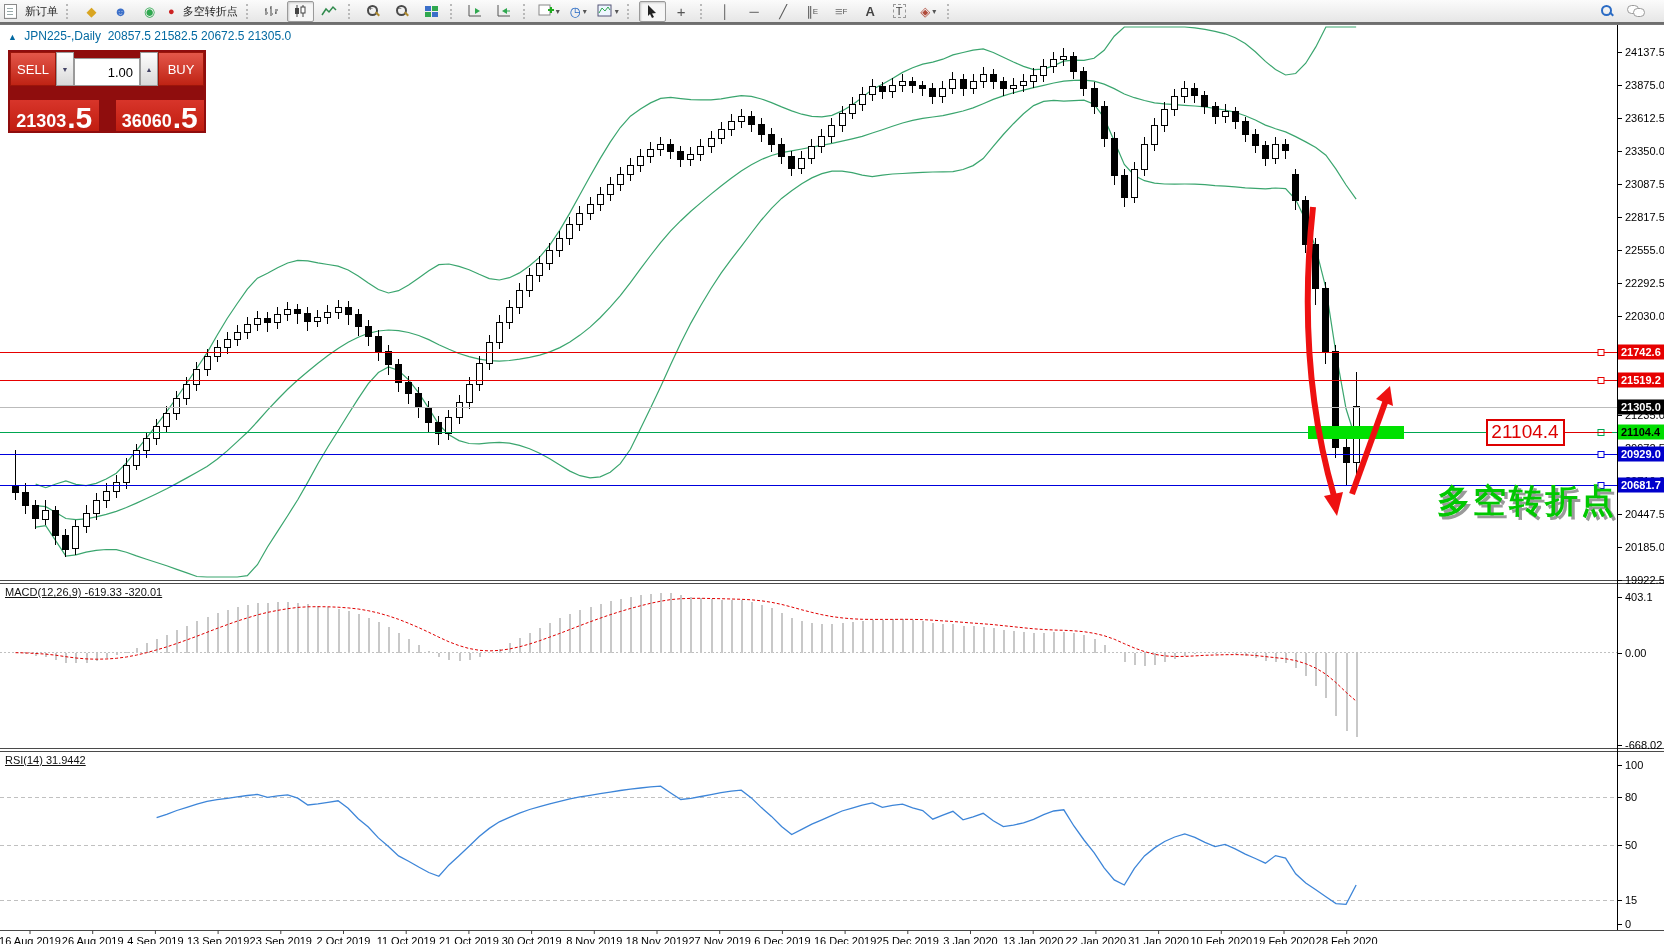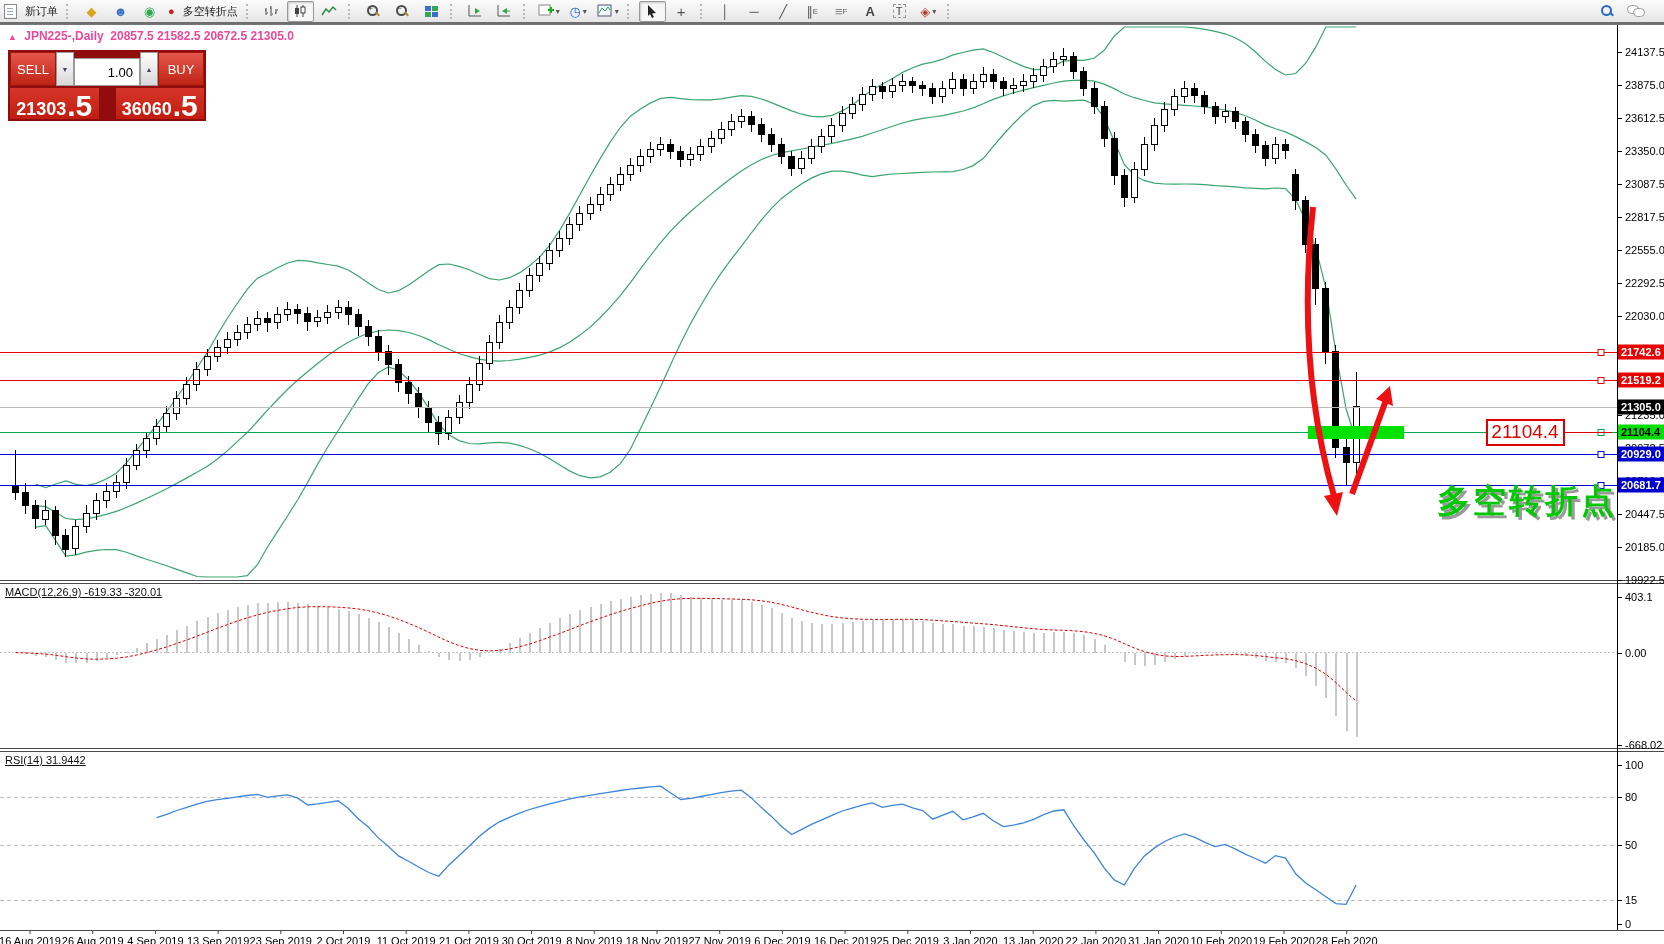--- a/index.html
+++ b/index.html
@@ -24,34 +24,34 @@
   .mag.blue i{border-color:#2a6bc4;}
   .mag.blue u{background:#2a6bc4;}
   .magsign{position:absolute;left:2px;top:0px;font-size:8px;color:#4a4a4a;}
   .bubbles{position:relative;width:18px;height:14px;display:inline-block;}
   .bubbles b,.bubbles i{position:absolute;border:1.5px solid #9a9a9a;background:#fdfdfd;border-radius:5px;}
   .bubbles b{left:0;top:1px;width:10px;height:7px;}
   .bubbles i{left:6px;top:4px;width:10px;height:7px;}
   #tb-right{margin-left:auto;margin-right:14px;display:flex;align-items:center;}
   
   #chart-area{position:relative;width:1664px;height:922px;background:#fff;}
-  #chart-title{position:absolute;left:8px;top:5px;font-size:12px;font-weight:bold;color:#ec4899;z-index:5;}
+  #chart-title{position:absolute;left:8px;top:5px;font-size:12px;font-weight:normal;color:#0369a1;z-index:5;}
   #chart-title .tri{font-size:9px;margin-right:4px;}
   .ind-label{position:absolute;left:5px;font-size:11px;color:#111;z-index:5;pointer-events:none;text-decoration:underline;}
   
   #trade-panel{position:absolute;left:8px;top:26px;width:198px;z-index:6;background:#8f0d0d;
     padding:2px;box-sizing:border-box;}
   #tp-row1{display:flex;height:34px;}
   .tp-btn{flex:1;display:flex;align-items:center;justify-content:center;color:#fff;font-size:13px;
     background:linear-gradient(#e4574a,#bf2314);border:1px solid #9c150a;}
   .spin-btn{width:16px;display:flex;align-items:center;justify-content:center;background:linear-gradient(#fdfdfd,#d9d9d9);
     border:1px solid #9a9a9a;font-size:7px;color:#446;}
   #vol-field{width:58px;background:#fff;border:1px solid #9a9a9a;display:flex;align-items:center;
     justify-content:flex-end;padding-right:6px;font-size:13px;color:#000;margin-top:6px;}
-  #tp-row2{display:flex;margin-top:2px;height:31px;gap:17px;}
+  #tp-row2{display:flex;margin-top:14px;height:31px;gap:17px;}
   .tp-price{flex:1;display:flex;align-items:flex-end;justify-content:center;color:#fff;
     background:linear-gradient(#d8352a,#c01d10);padding-bottom:1px;}
   .tp-price .small{font-size:18px;font-weight:bold;line-height:1;}
   .tp-price .big{font-size:30px;font-weight:bold;line-height:.85;margin-left:1px;}
   svg text{font-family:"Liberation Sans","DejaVu Sans",sans-serif;}
 </style>
 </head>
 <body>
 
 <div id="toolbar">

